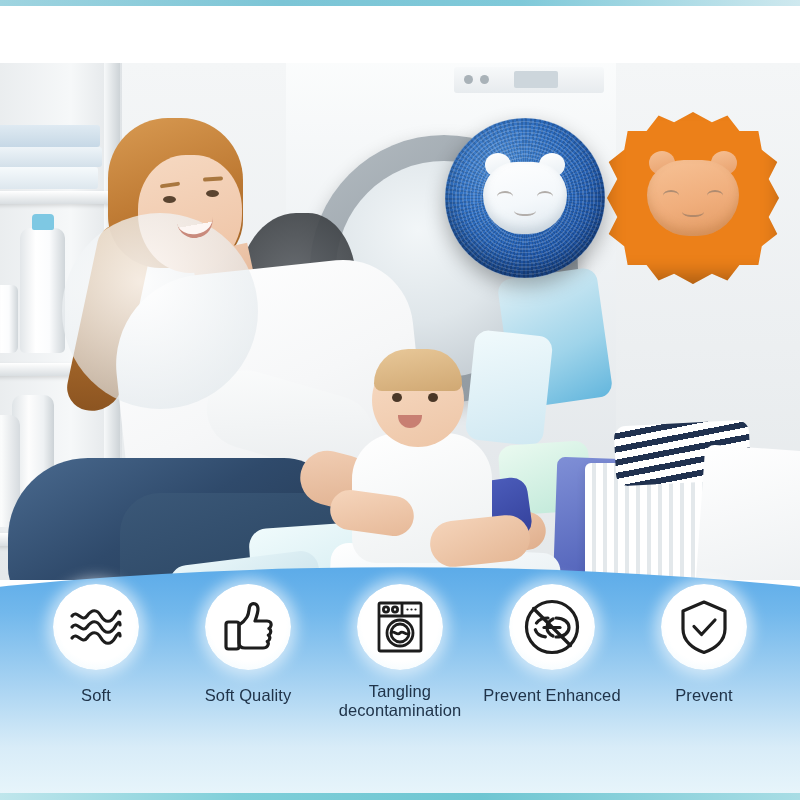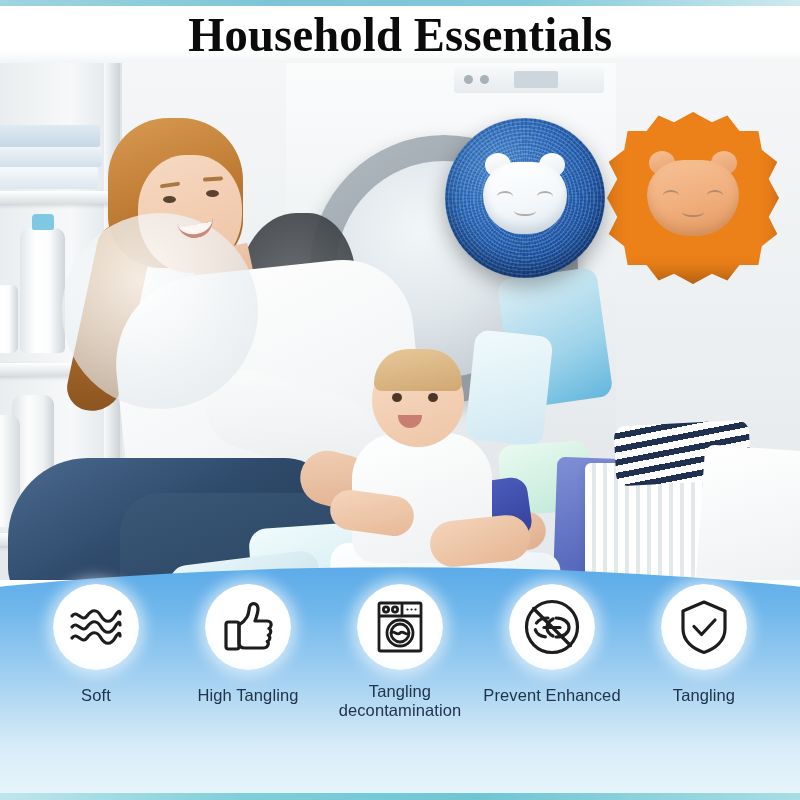--- a/index.html
+++ b/index.html
@@ -230,23 +230,20 @@
     letter-spacing:.1px;}
   .feature.tall .f-label{margin-top:12px;}
 </style>
 </head>
 <body>
 
 <div class="poster">
 
   <div class="top-strip"></div>
 
-  <div class="title-band">
-    <div class="title-text">Household Essentials</div>
-  </div>
 
   <div class="scene">
     <div class="wall"></div>
 
     <div class="shelf-unit">
       <div class="shelf-side"></div>
       <div class="towel t1"></div>
       <div class="towel t2"></div>
       <div class="towel t3"></div>
       <div class="shelf-board b1"></div>
@@ -359,21 +356,21 @@
           <rect x="3" y="21" width="13" height="27" rx="2.5"></rect>
           <path d="M16 24 C16 24, 21 21, 24 16 C27 11, 25 6, 28 3.5
                    C31 1.5, 35 3, 35 8 C35 12, 33 17, 32 20 L44 20
                    C47 20, 48.5 22, 48 24.5 C47.6 26.4, 46 27.5, 46 27.5
                    C47.8 28.6, 48 30.3, 47.4 32 C46.9 33.5, 45.4 34.2, 45.4 34.2
                    C47 35.3, 47 37.2, 46.3 38.6 C45.7 39.9, 44.3 40.5, 44.3 40.5
                    C45.6 41.7, 45.4 43.6, 44.5 45 C43.6 46.4, 42 47, 40 47
                    L22 47 C18 47, 16 45, 16 42 Z"></path>
         </svg>
       </div>
-      <div class="f-label">High Tangling</div>
+      <div class="f-label">Soft Quality</div>
     </div>
 
     <div class="feature tall">
       <div class="f-circle">
         <svg width="48" height="54" viewBox="0 0 48 54" fill="none" stroke="#1d1d1d" stroke-width="2.8" stroke-linejoin="round">
           <rect x="3" y="3" width="42" height="48" rx="1.5"></rect>
           <line x1="3" y1="16" x2="45" y2="16"></line>
           <line x1="26" y1="3" x2="26" y2="16"></line>
           <circle cx="10" cy="9.5" r="2.6"></circle>
           <circle cx="19" cy="9.5" r="2.6"></circle>
@@ -403,17 +400,17 @@
     </div>
 
     <div class="feature">
       <div class="f-circle">
         <svg width="50" height="56" viewBox="0 0 50 56" fill="none" stroke="#1d1d1d" stroke-width="3.2" stroke-linejoin="round" stroke-linecap="round">
           <path d="M25 3 L46 12 L46 30 C46 42, 36 50, 25 53.5
                    C14 50, 4 42, 4 30 L4 12 Z"></path>
           <path d="M15 27.5 L22.5 35.5 L36 21"></path>
         </svg>
       </div>
-      <div class="f-label">Tangling</div>
+      <div class="f-label">Prevent</div>
     </div>
 
   </div>
 </div>
 
 </body></html>

